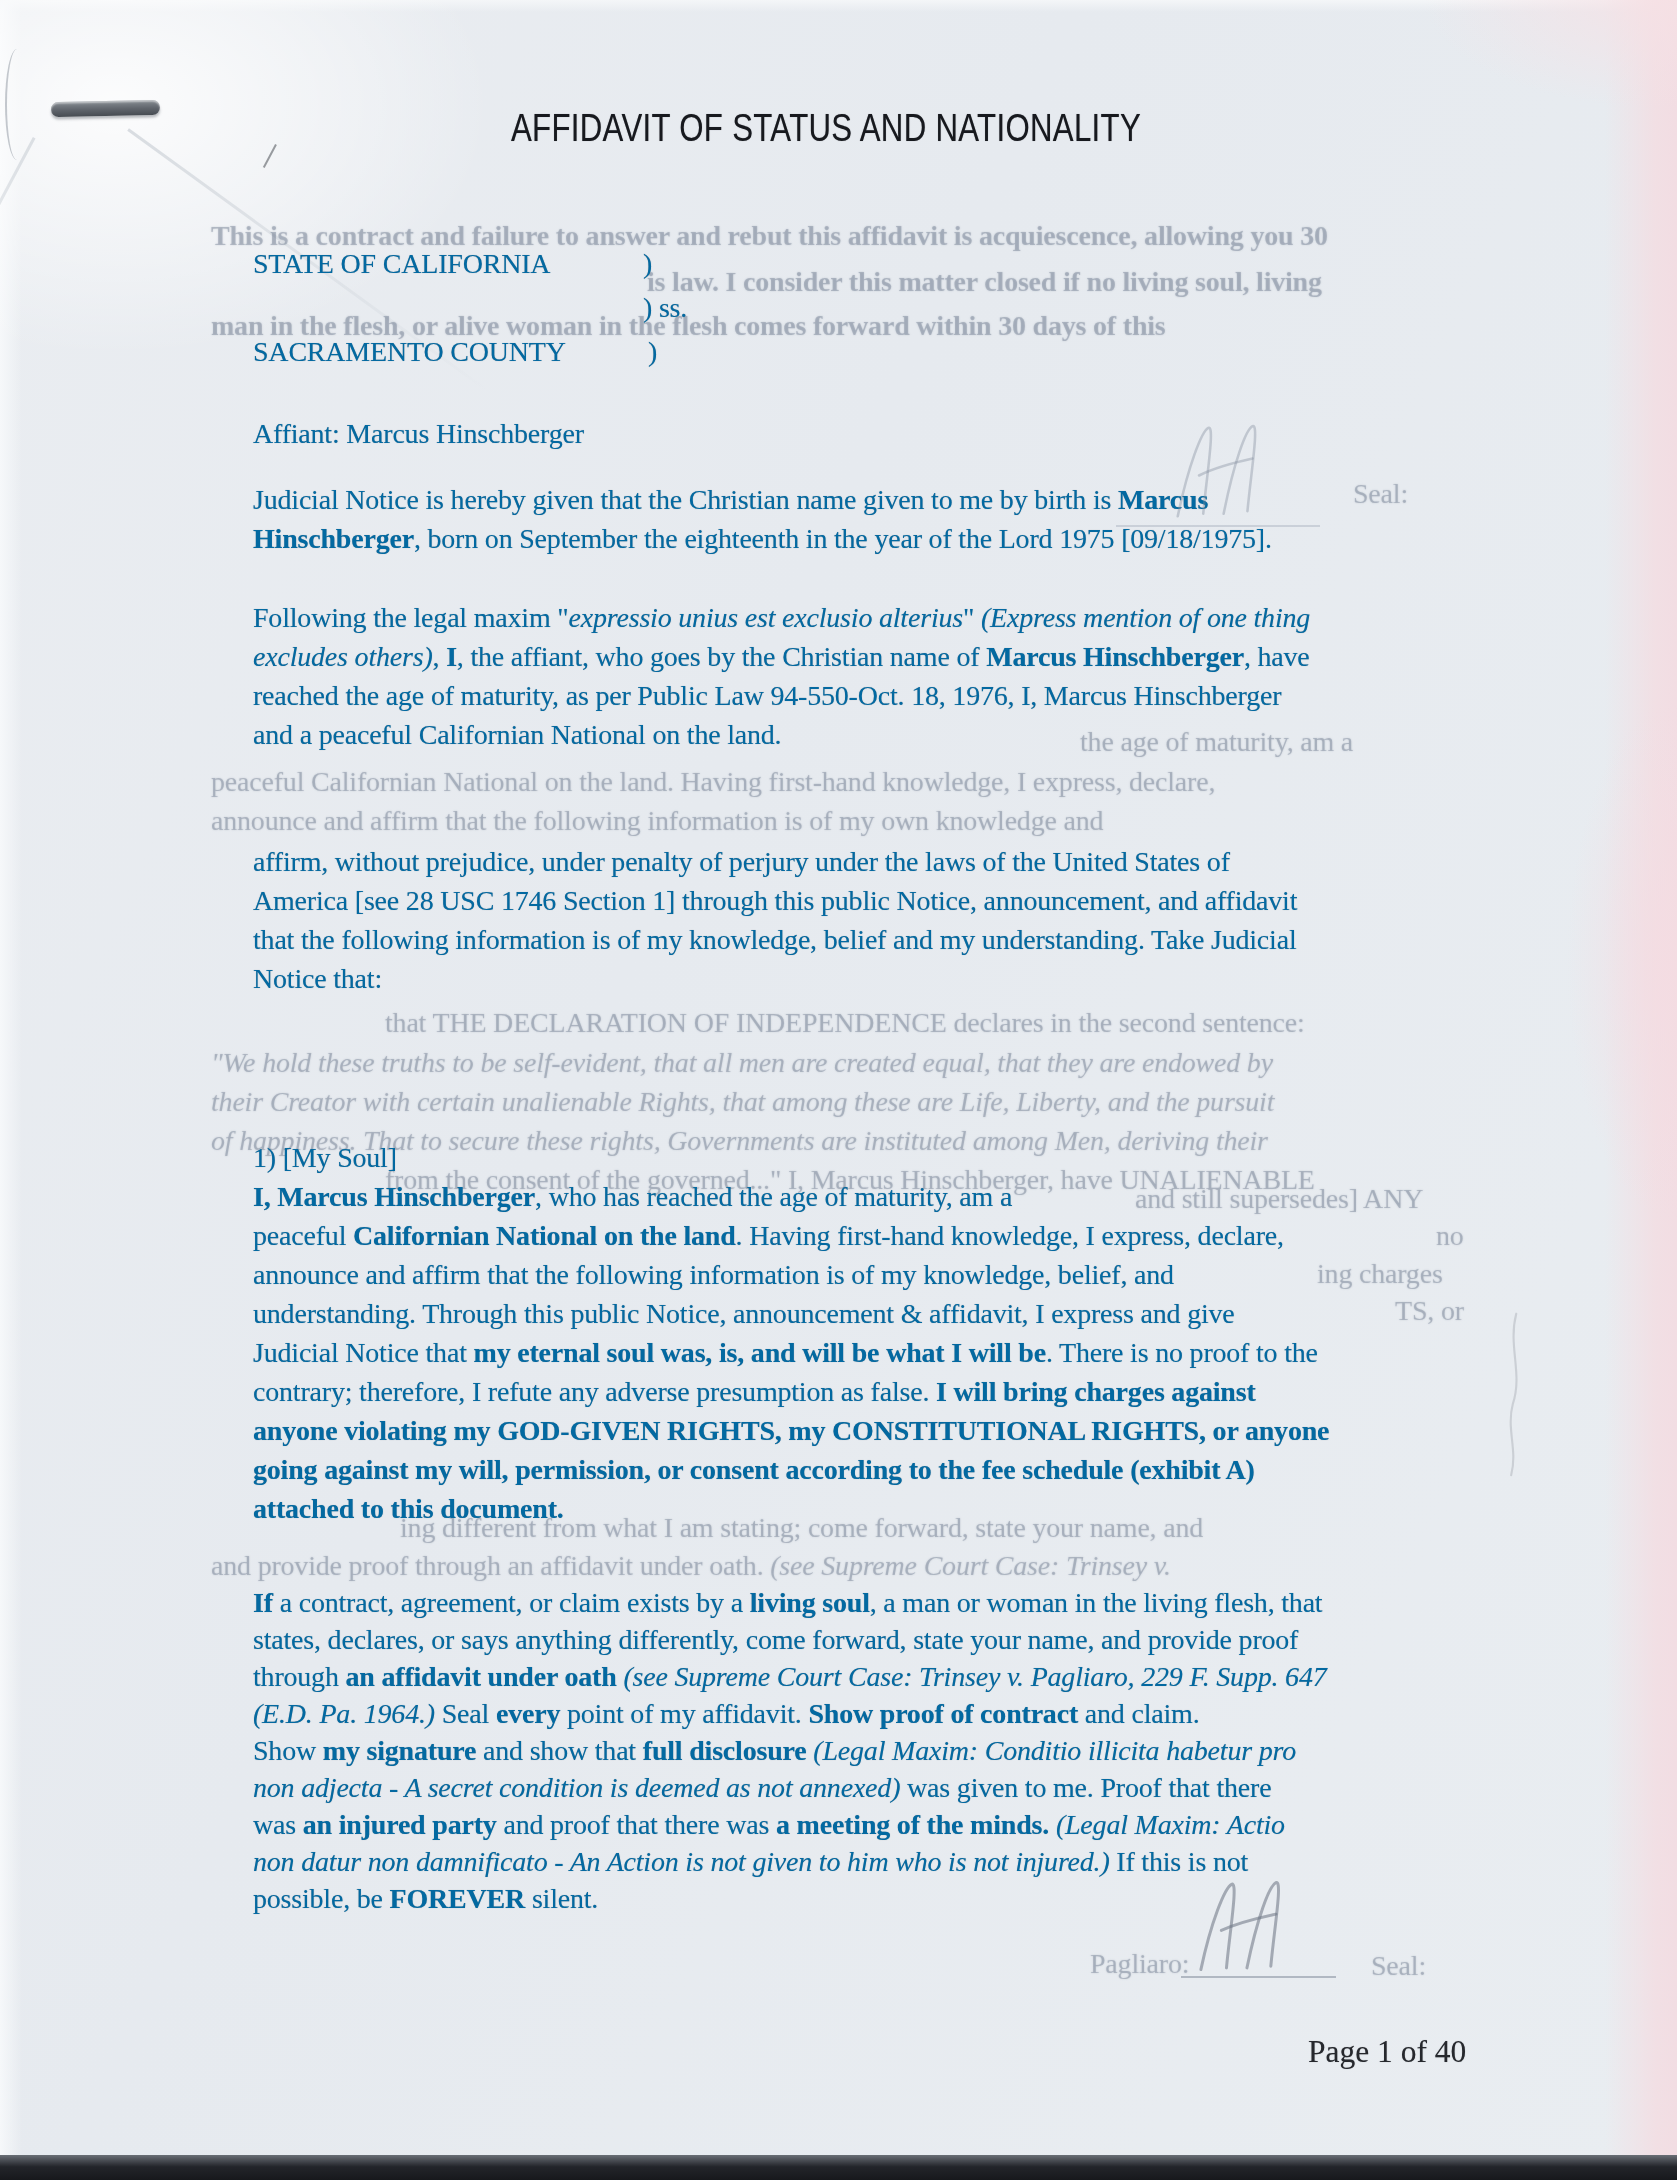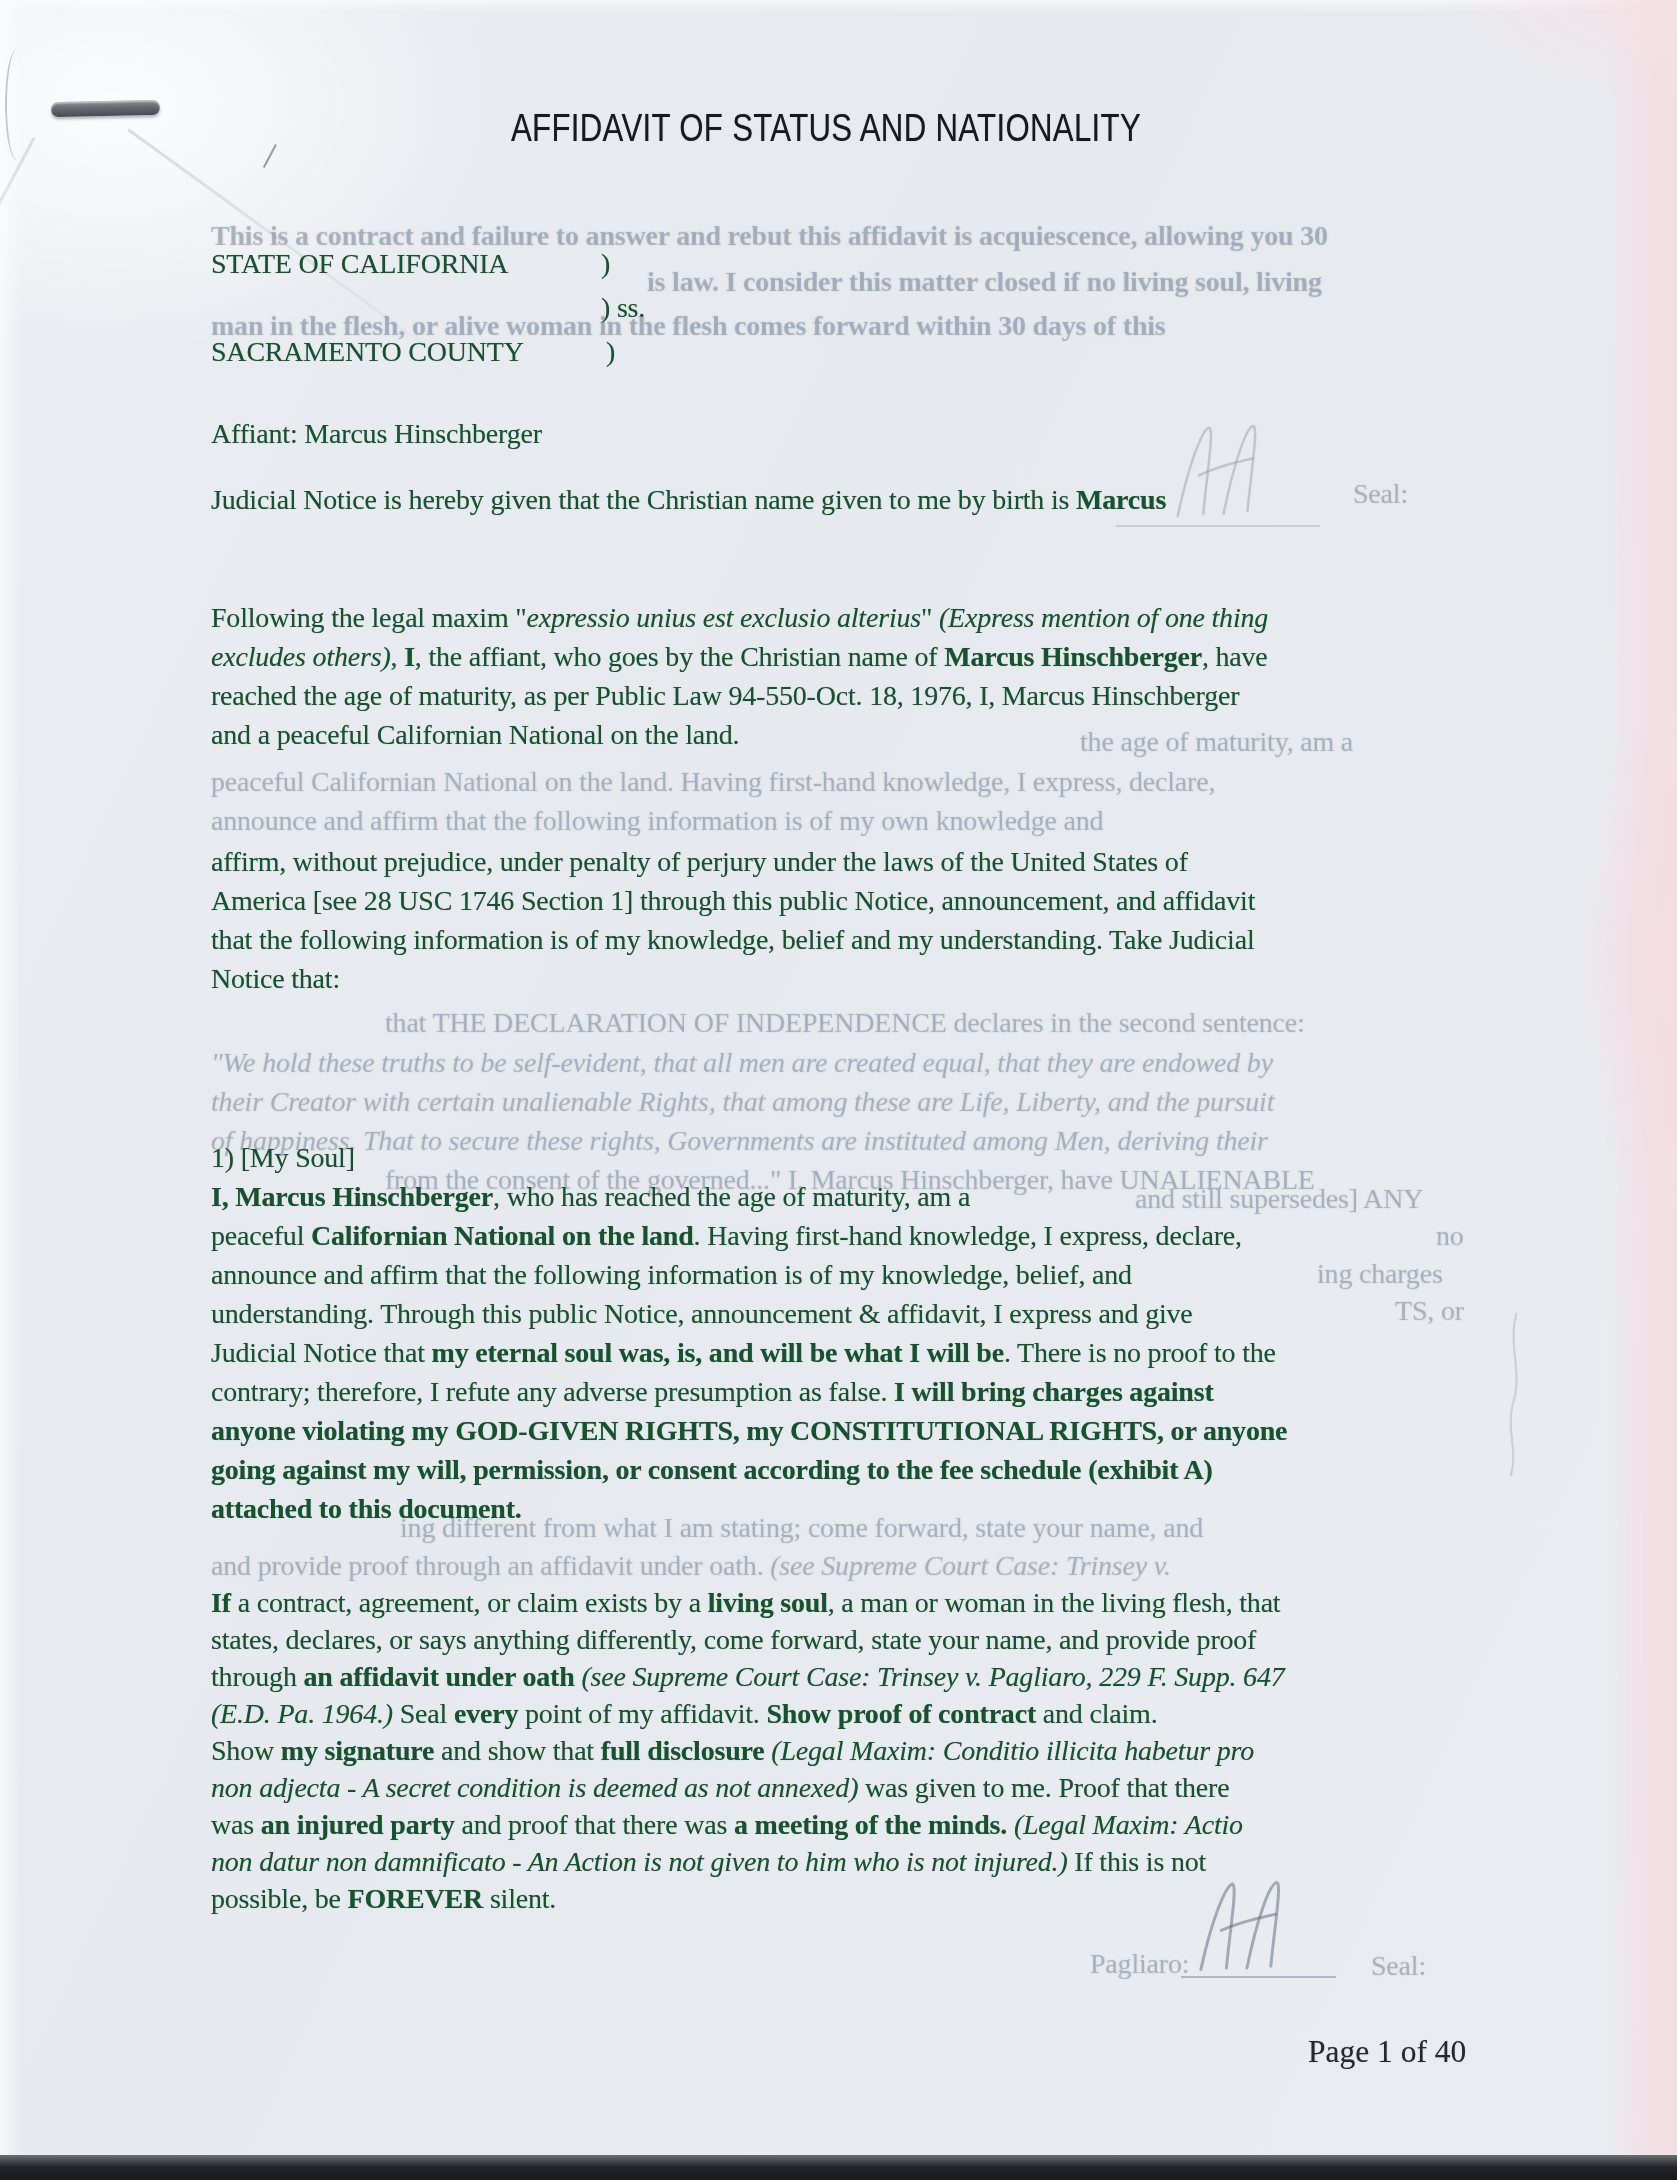--- a/index.html
+++ b/index.html
@@ -3,21 +3,21 @@
 <meta charset="utf-8">
 <style>
   html,body{margin:0;padding:0;}
   body{
     width:1677px;height:2181px;position:relative;overflow:hidden;
     background:linear-gradient(115deg,#eaedf1 0%,#e6eaef 40%,#e9edf1 100%);
     font-family:"Liberation Serif",serif;
   }
   .abs{position:absolute;}
   .line{white-space:pre;font-size:28px;line-height:39px;letter-spacing:-0.2px;}
-  .dark{color:#14532d;text-shadow:0 0 0.9px rgba(34,37,44,0.35);}
+  .dark{color:#0369a1;text-shadow:0 0 0.9px rgba(34,37,44,0.35);margin-left:42px;}
   .ghost{color:rgba(92,106,128,0.30);text-shadow:0 0 1.7px rgba(92,106,128,0.28);}
   .b{font-weight:700;}
   .i{font-style:italic;}
   .para{position:absolute;}
   .title{
     position:absolute;left:211px;top:107px;width:1230px;text-align:center;
     font-family:"Liberation Sans",sans-serif;font-size:38px;color:#17191e;
     transform:scaleX(0.82);letter-spacing:0.4px;text-shadow:0 0 0.9px rgba(23,25,30,0.45);
   }
   .pageno{
@@ -98,20 +98,21 @@
   <div class="line dark abs" style="left:211px;top:244px">STATE OF CALIFORNIA</div>
   <div class="line dark abs" style="left:601px;top:244px">)</div>
   <div class="line dark abs" style="left:601px;top:288px">) ss.</div>
   <div class="line dark abs" style="left:211px;top:332px">SACRAMENTO COUNTY</div>
   <div class="line dark abs" style="left:606px;top:332px">)</div>
 
   <div class="line dark abs" style="left:211px;top:414px">Affiant: Marcus Hinschberger</div>
 
   <div class="para dark" style="left:211px;top:480px">
       <div class="line"><span>Judicial Notice is hereby given that the Christian name given to me by birth is </span><span class="b">Marcus</span></div>
+      <div class="line"><span class="b">Hinschberger</span><span>, born on September the eighteenth in the year of the Lord 1975 [09/18/1975].</span></div>
     </div>
 
   <div class="para dark" style="left:211px;top:598px">
       <div class="line"><span>Following the legal maxim "</span><span class="i">expressio unius est exclusio alterius</span><span>" </span><span class="i">(Express mention of one thing</span></div>
       <div class="line"><span class="i">excludes others)</span><span>, </span><span class="b">I</span><span>, the affiant, who goes by the Christian name of </span><span class="b">Marcus Hinschberger</span><span>, have</span></div>
       <div class="line"><span>reached the age of maturity, as per Public Law 94-550-Oct. 18, 1976, I, Marcus Hinschberger</span></div>
       <div class="line"><span>and a peaceful Californian National on the land.</span></div>
     </div>
 
   <div class="line ghost abs" style="left:1080px;top:722px"><span>the age of maturity, am a</span></div>

